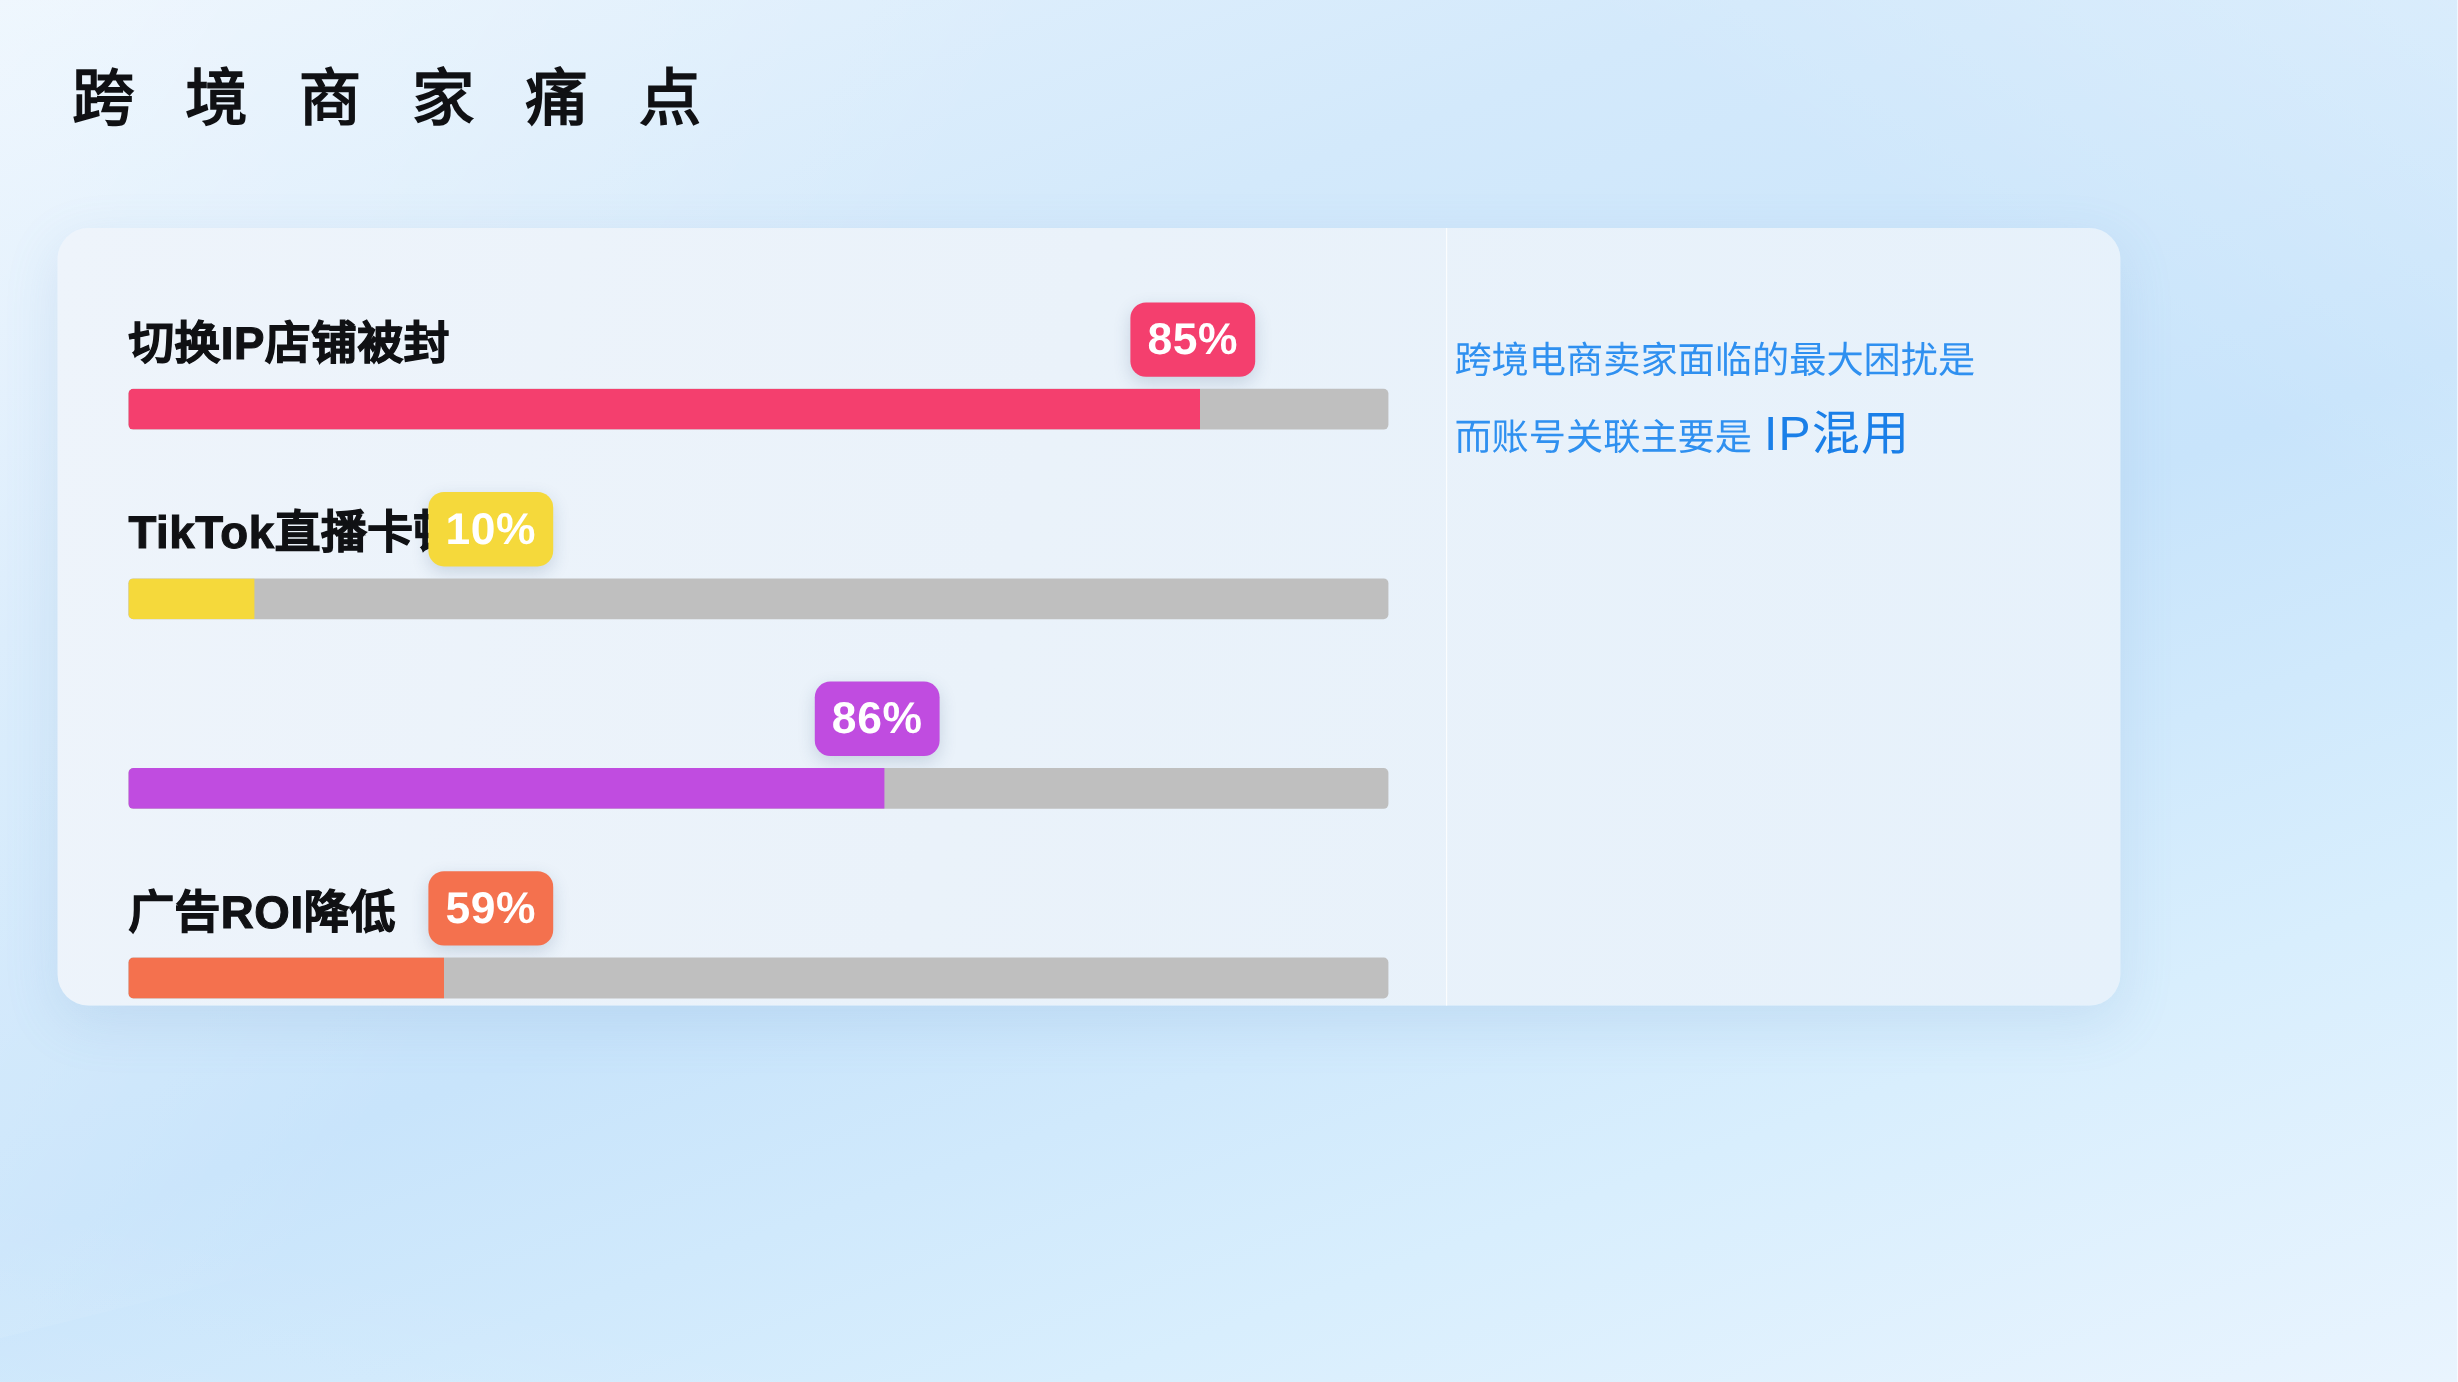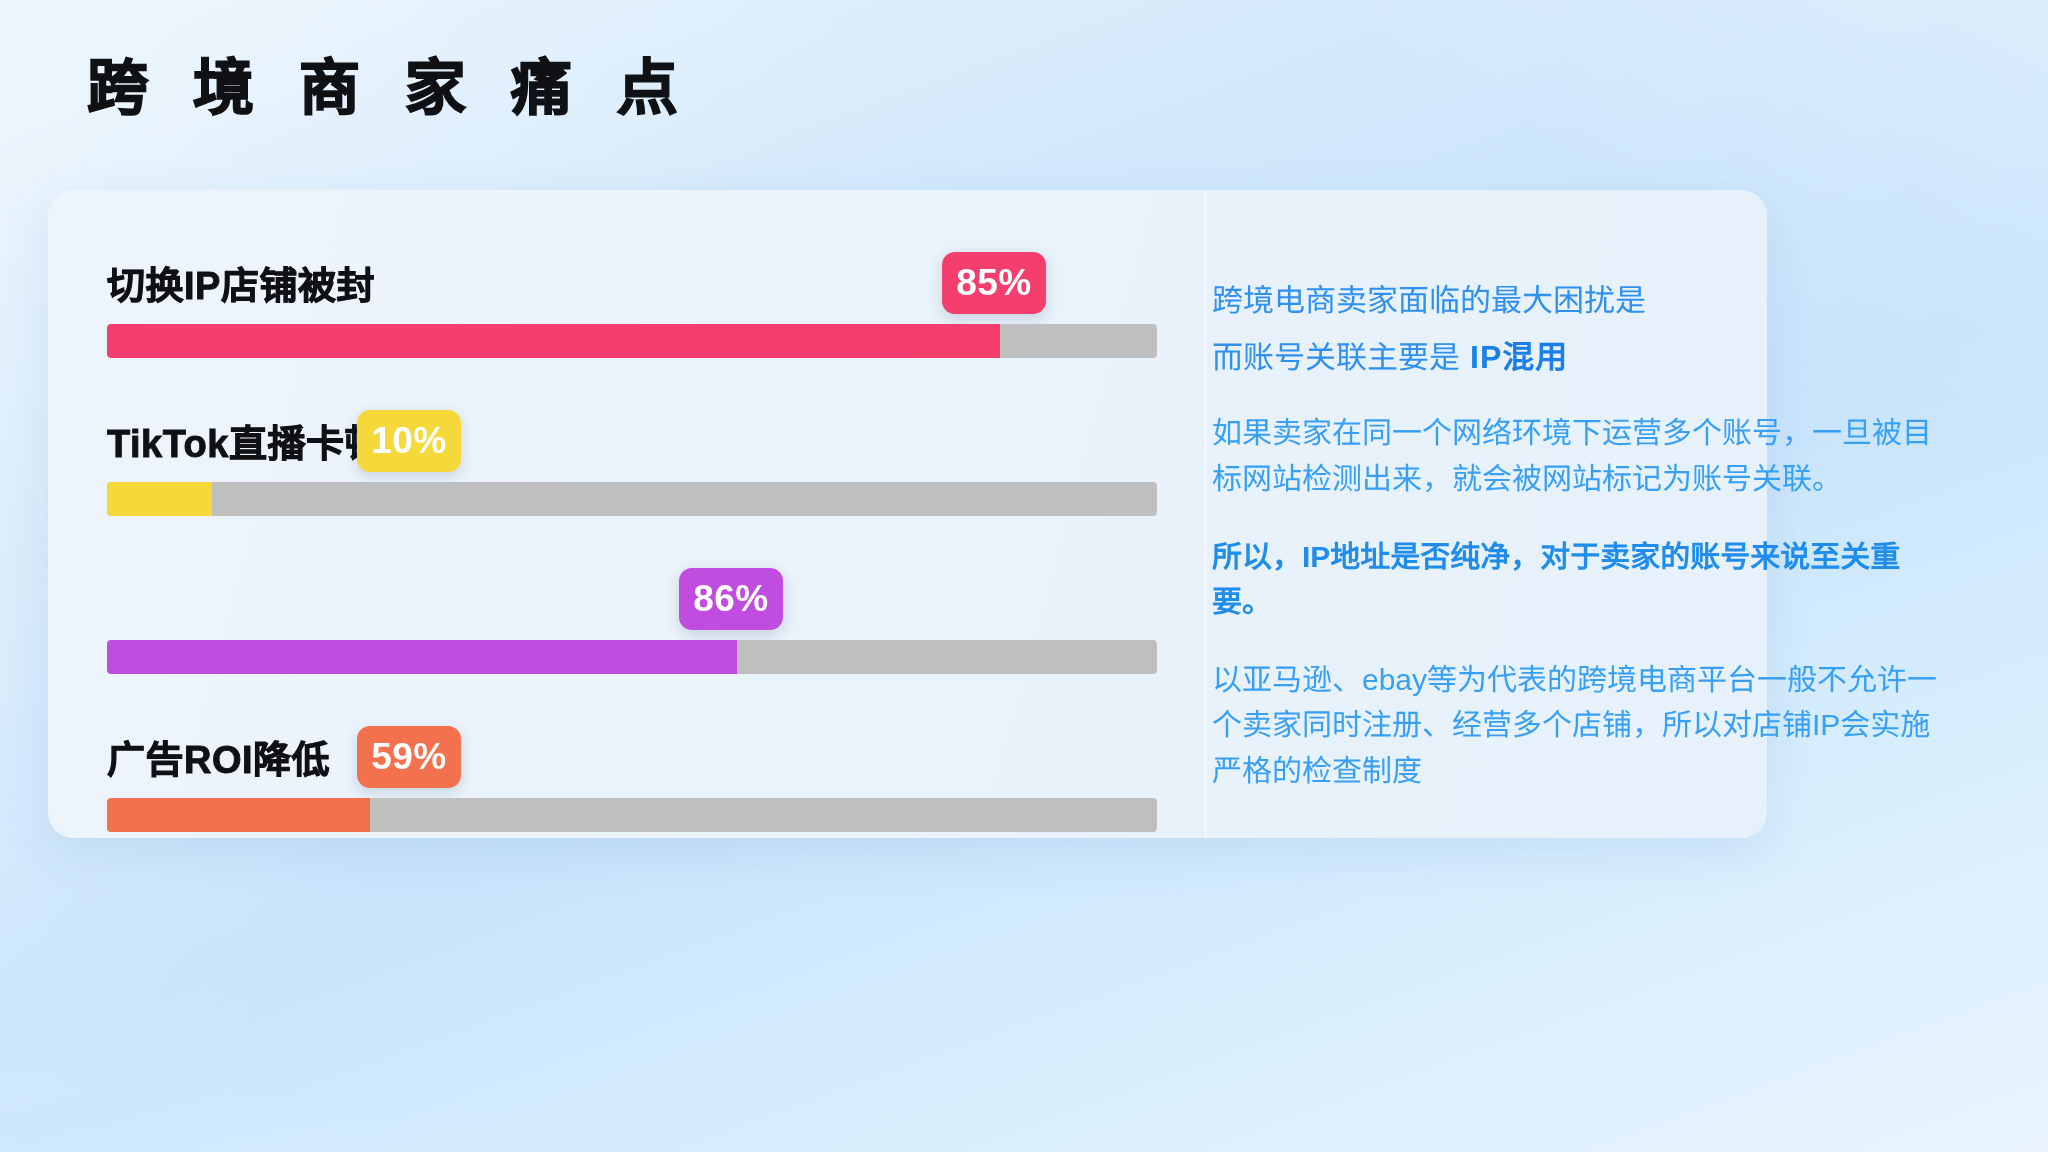--- a/index.html
+++ b/index.html
@@ -48,25 +48,25 @@
     width: 1300px;
     height: 1200px;
     background: linear-gradient(20deg, rgba(255,255,255,0.40) 0%, rgba(255,255,255,0.0) 60%);
     transform: rotate(-8deg);
     pointer-events: none;
   }
 
   
   .page-title {
     position: absolute;
-    left: 87px;
+    left: 60px;
     top: 56px;
-    font-size: 61px;
+    font-size: 52px;
     line-height: 1.05;
-    font-weight: 700;
+    font-weight: 400;
     color: #101114;
     letter-spacing: 14px;
     white-space: nowrap;
     -webkit-text-stroke: 1.6px #101114;
   }
 
   
   .card {
     position: absolute;
     left: 48px;
@@ -178,22 +178,22 @@
   }
 
   .copy-lede-2 {
     margin-top: 14px;
     font-size: 31px;
     line-height: 1.34;
     color: #2f90f0;
     font-weight: 500;
   }
   .copy-lede-2 .inline-strong {
-    font-size: 32px;
-    font-weight: 700;
+    font-size: 40px;
+    font-weight: 400;
     color: #1a7fe8;
     letter-spacing: 1px;
     margin-left: 10px;
   }
 
   .copy-para {
     margin-top: 32px;
     font-size: 30px;
     line-height: 1.52;
     color: #38a0f4;
@@ -255,21 +255,16 @@
             <div class="bar-fill" style="width: 25%; background: rgb(244, 113, 78);"></div>
           </div>
         </div>
       </div>
 
     <div class="copy">
       <div class="copy-lede">跨境电商卖家面临的最大困扰是</div>
       <div class="copy-lede-2">
         <span>而账号关联主要是</span><span class="inline-strong">IP混用</span>
       </div>
-      <div>
-          <div class="copy-para">如果卖家在同一个网络环境下运营多个账号，一旦被目标网站检测出来，就会被网站标记为账号关联。</div>
-          <div class="copy-para strong">所以，IP地址是否纯净，对于卖家的账号来说至关重要。</div>
-          <div class="copy-para">以亚马逊、ebay等为代表的跨境电商平台一般不允许一个卖家同时注册、经营多个店铺，所以对店铺IP会实施严格的检查制度</div>
-        </div>
     </div>
 
   </div>
 </div>
 
 </body></html>

